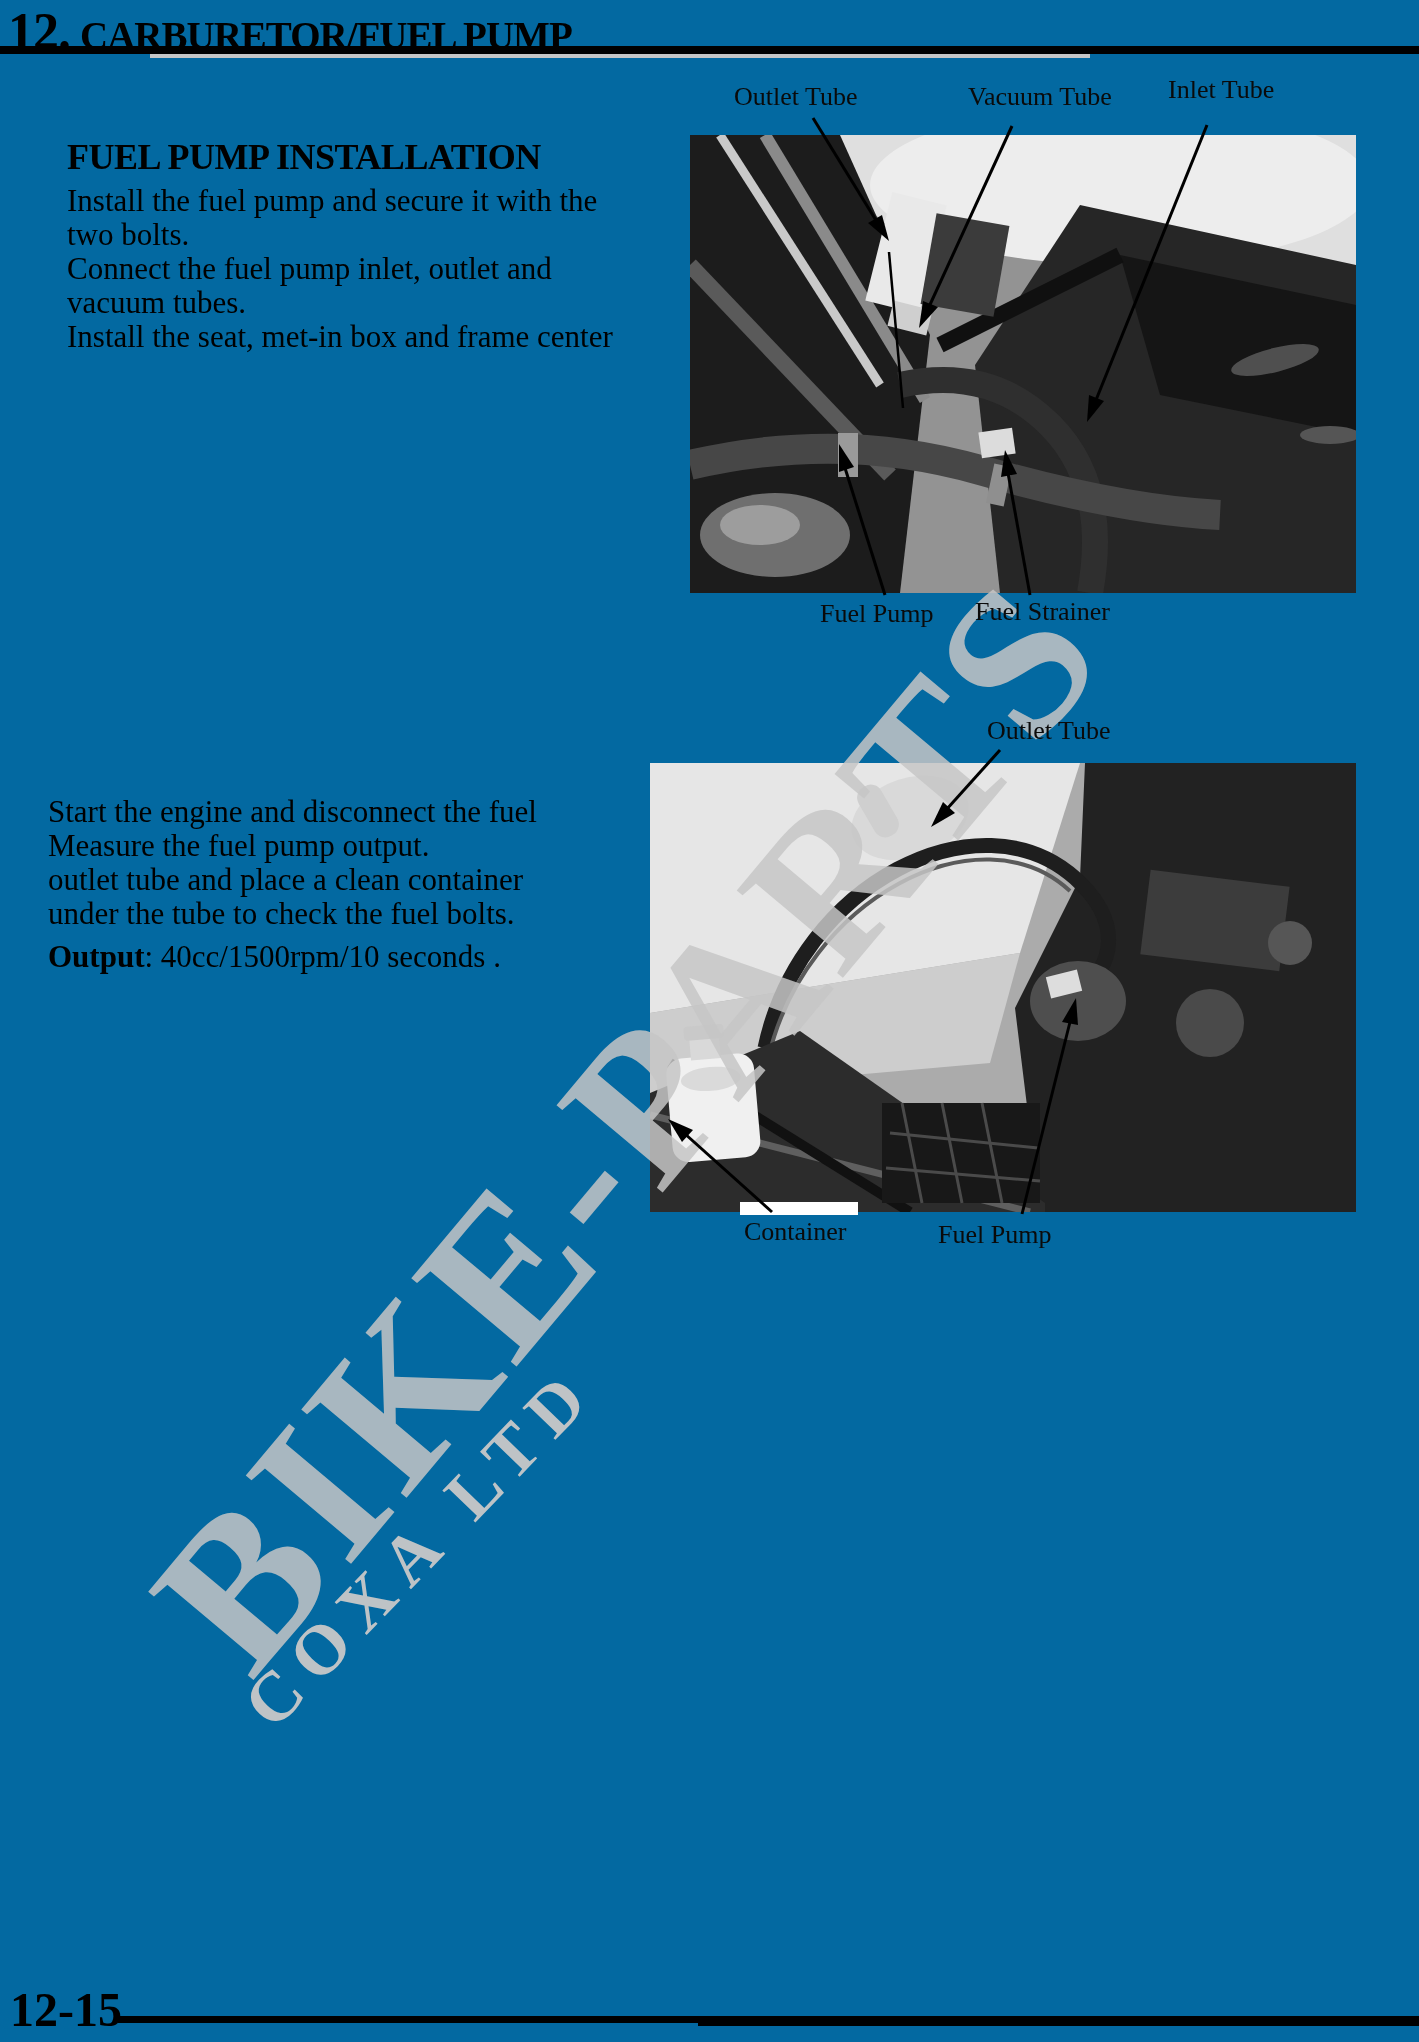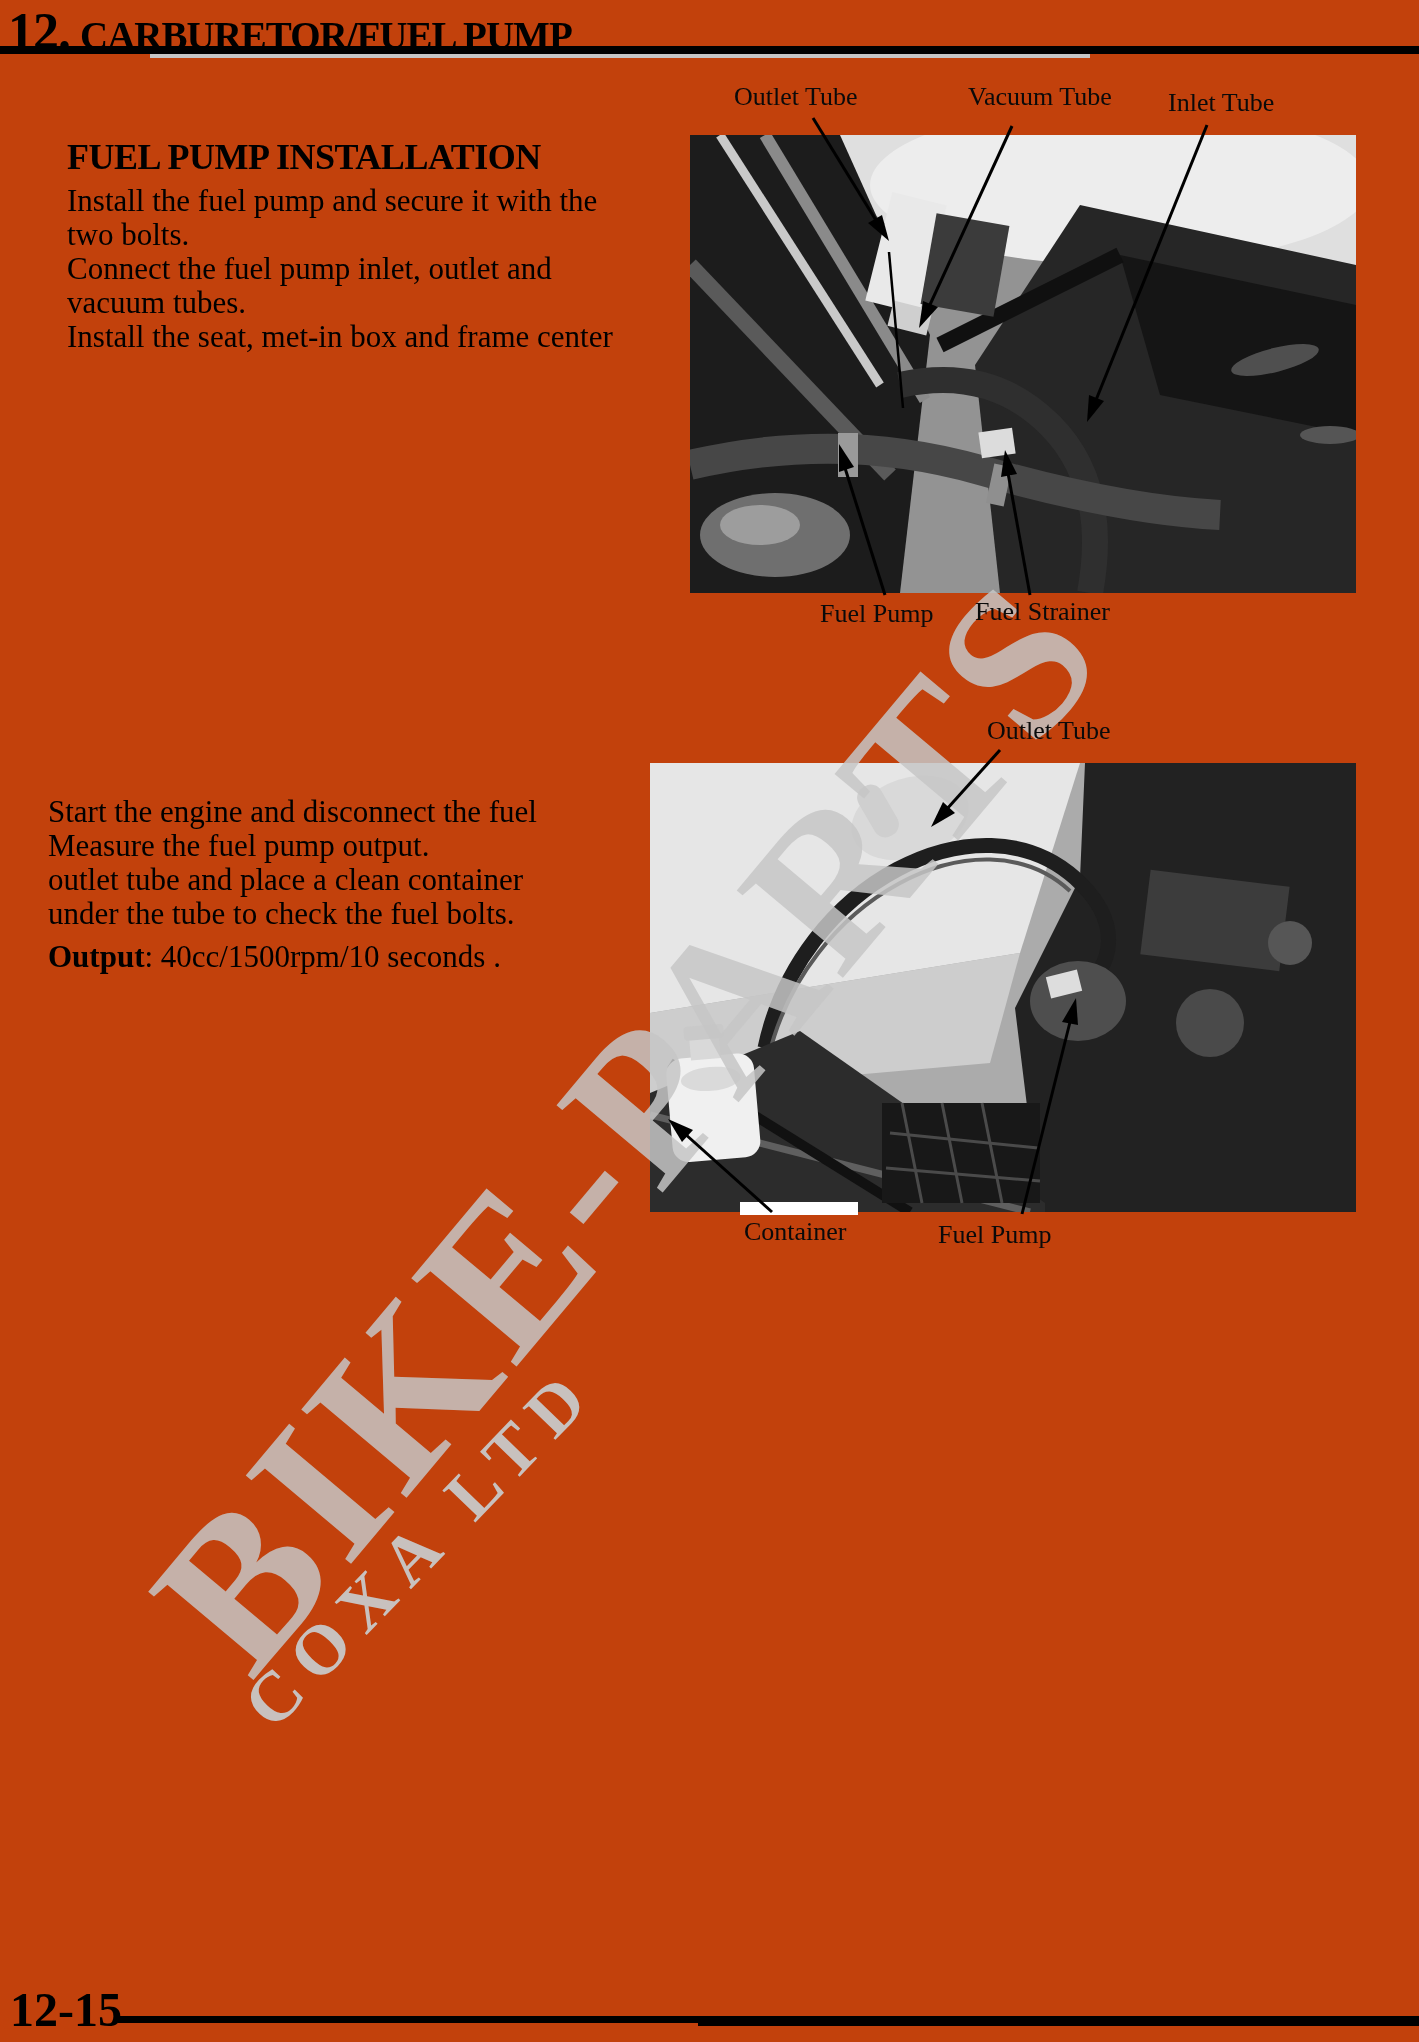--- a/index.html
+++ b/index.html
@@ -1,18 +1,18 @@
 <!DOCTYPE html>
 <html><head>
 <meta charset="utf-8">
 <style>
   html,body{margin:0;padding:0;background:#e8e8e8;}
   .page{
     position:relative;width:1419px;height:2042px;margin:0 auto;
-    background:#c2410c;overflow:hidden;
+    background:#0369a1;overflow:hidden;
     font-family:"Liberation Serif","DejaVu Serif",serif;color:#000;
   }
   
   .chapter-title{position:absolute;left:8px;top:2px;white-space:nowrap;font-weight:700;letter-spacing:-1px;}
   .chapter-num{font-size:52px;}
   .chapter-text{font-size:39px;margin-left:10px;}
   .header-rule{position:absolute;left:0;top:46px;width:1419px;height:8px;background:#000;}
   .header-rule2{position:absolute;left:150px;top:54px;width:940px;height:4px;background:#c6c6c6;}
   
   .txtblock{position:absolute;left:48px;width:600px;font-size:31px;line-height:34px;}
@@ -146,21 +146,21 @@
       <polygon points="839,444 854,467 839,472"></polygon>
       <polygon points="1005,450 1017,474 1001,477"></polygon>
       <polygon points="931,827 943,802 955,813"></polygon>
       <polygon points="668,1119 693,1130 682,1142"></polygon>
       <polygon points="1076,998 1078,1025 1062,1022"></polygon>
     </g>
   </svg>
 
   <div class="co" style="left:734px;top:82px;">Outlet Tube</div>
   <div class="co" style="left:944px;top:82px;margin-left:24px;">Vacuum Tube</div>
-  <div class="co" style="left:1168px;top:88px;">Inlet Tube</div>
+  <div class="co" style="left:1168px;top:75px;">Inlet Tube</div>
   <div class="co" style="left:820px;top:599px;">Fuel Pump</div>
   <div class="co" style="left:975px;top:597px;">Fuel Strainer</div>
 
   <div class="co" style="left:987px;top:716px;">Outlet Tube</div>
   <div class="co" style="left:744px;top:1217px;">Container</div>
   <div class="co" style="left:938px;top:1220px;">Fuel Pump</div>
 
   <div class="page-num">12-15</div>
   <div class="footer-rule-l"></div>
   <div class="footer-rule-r"></div>

